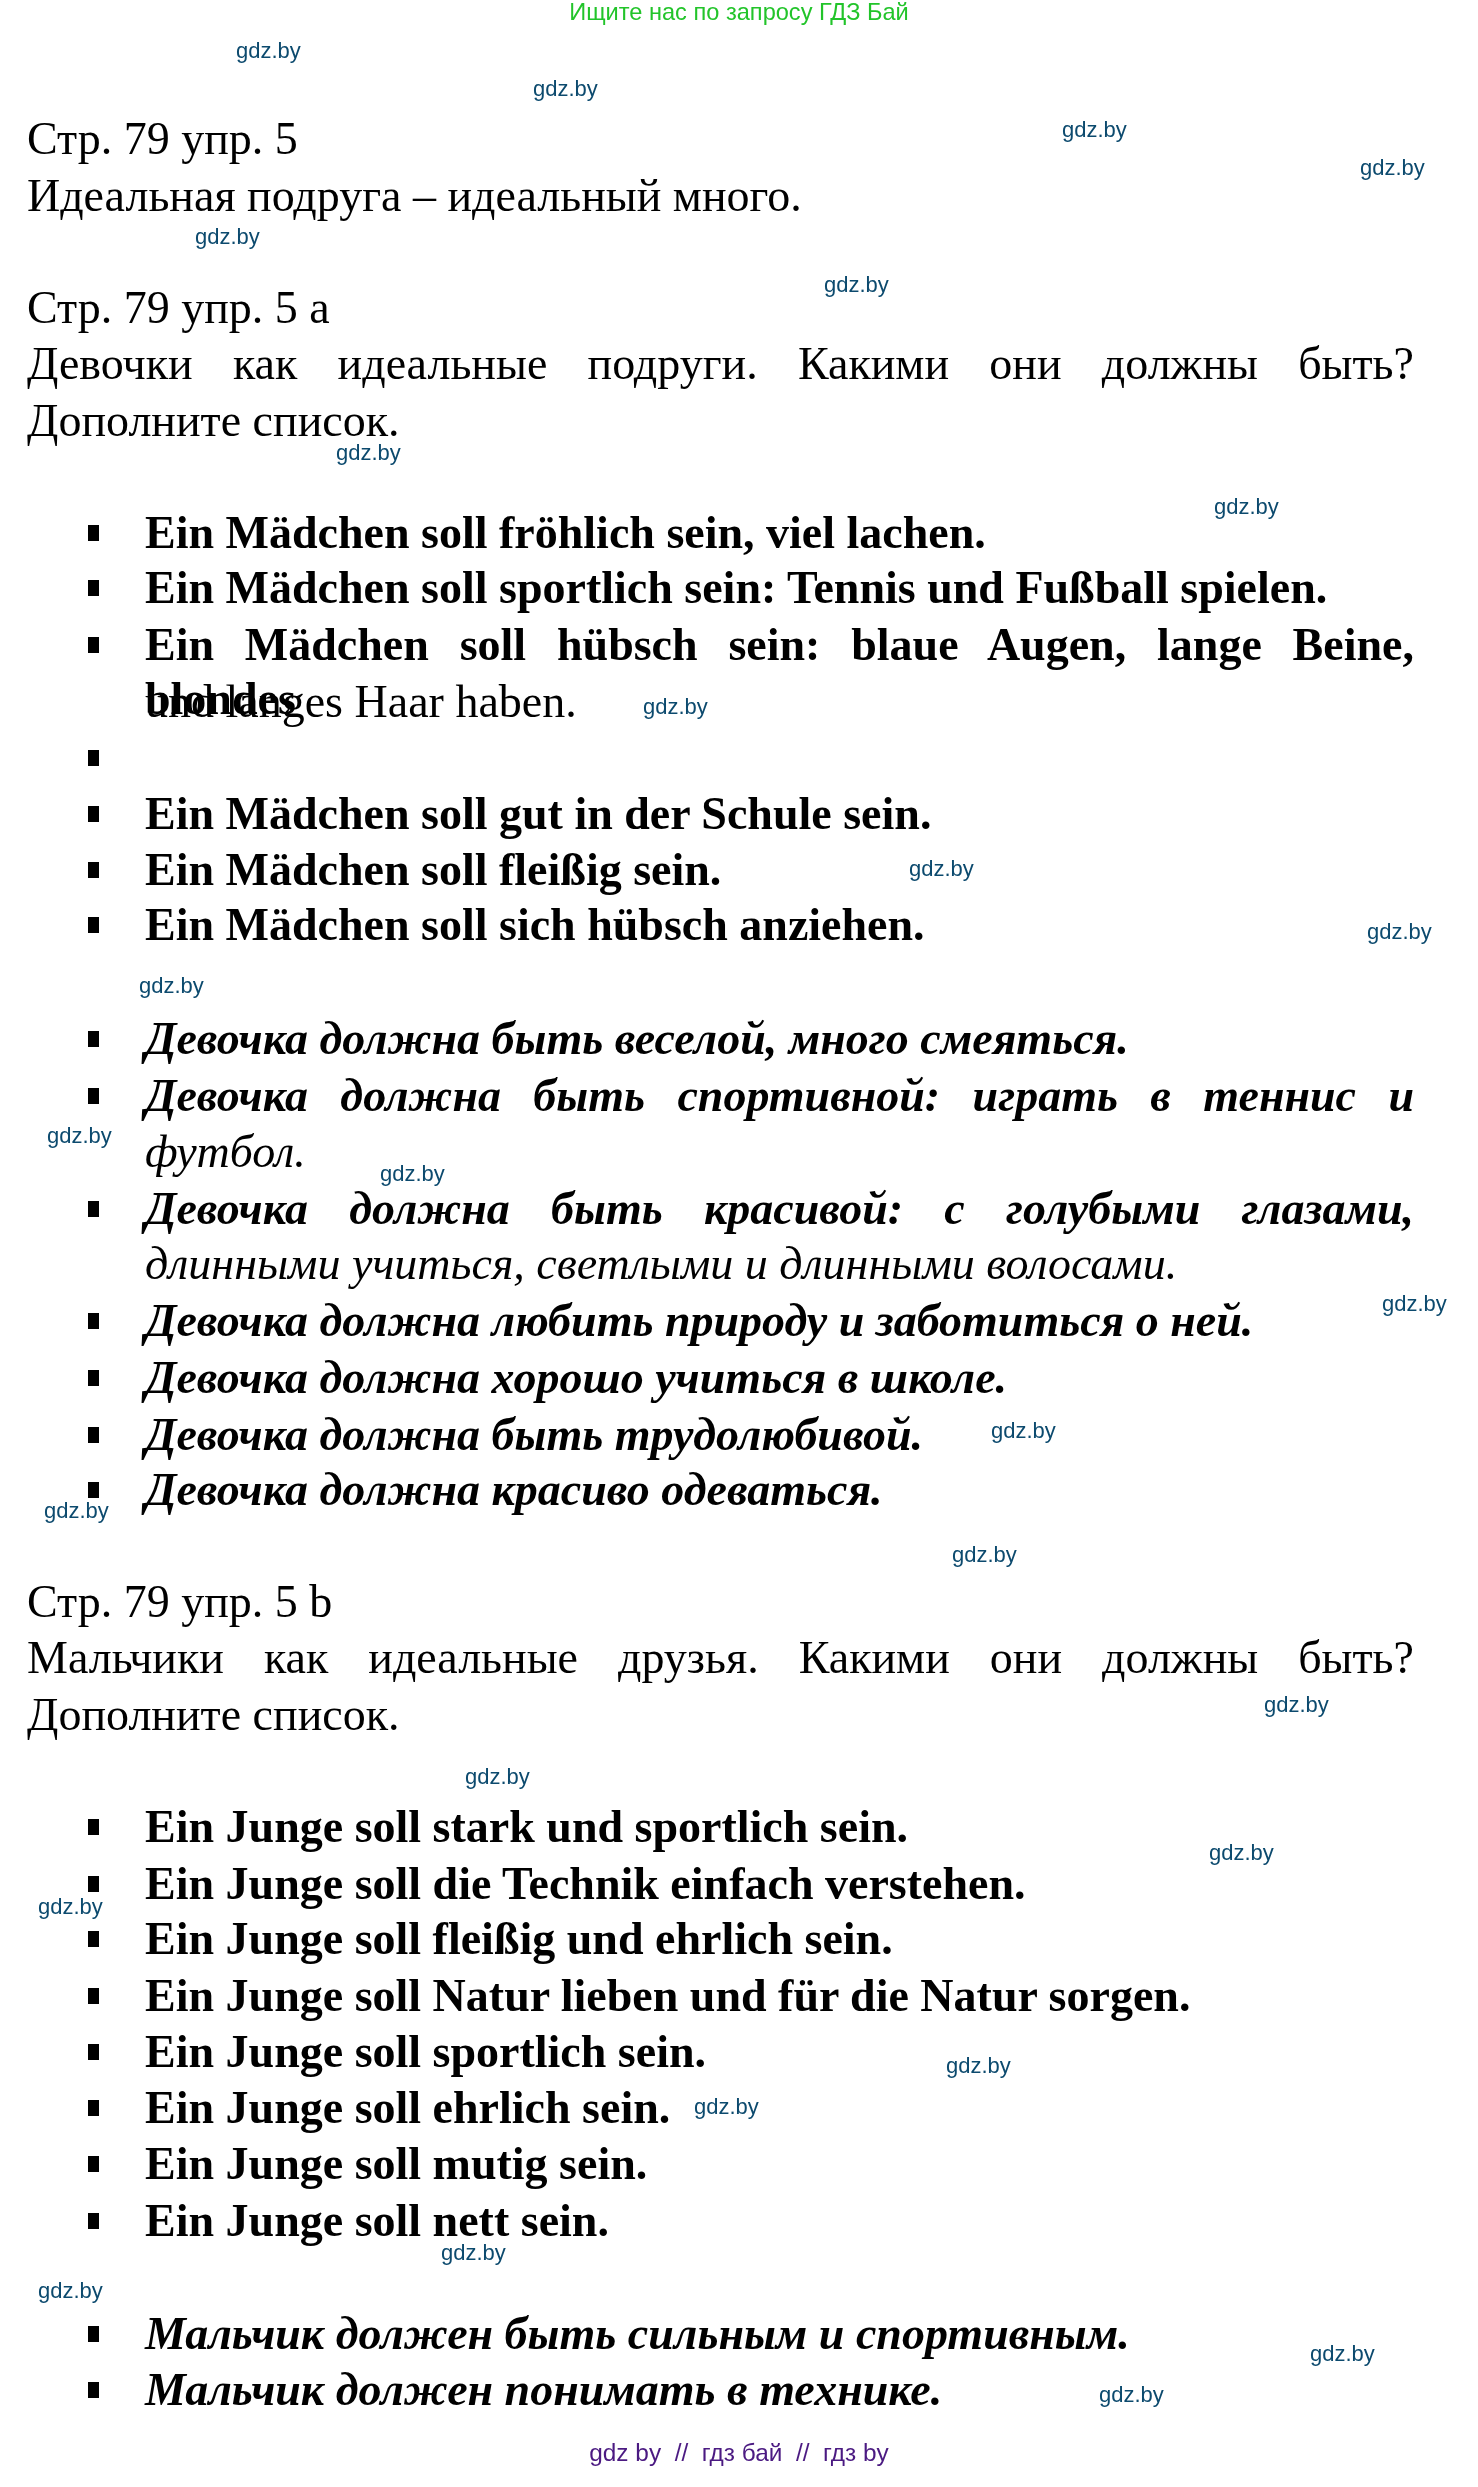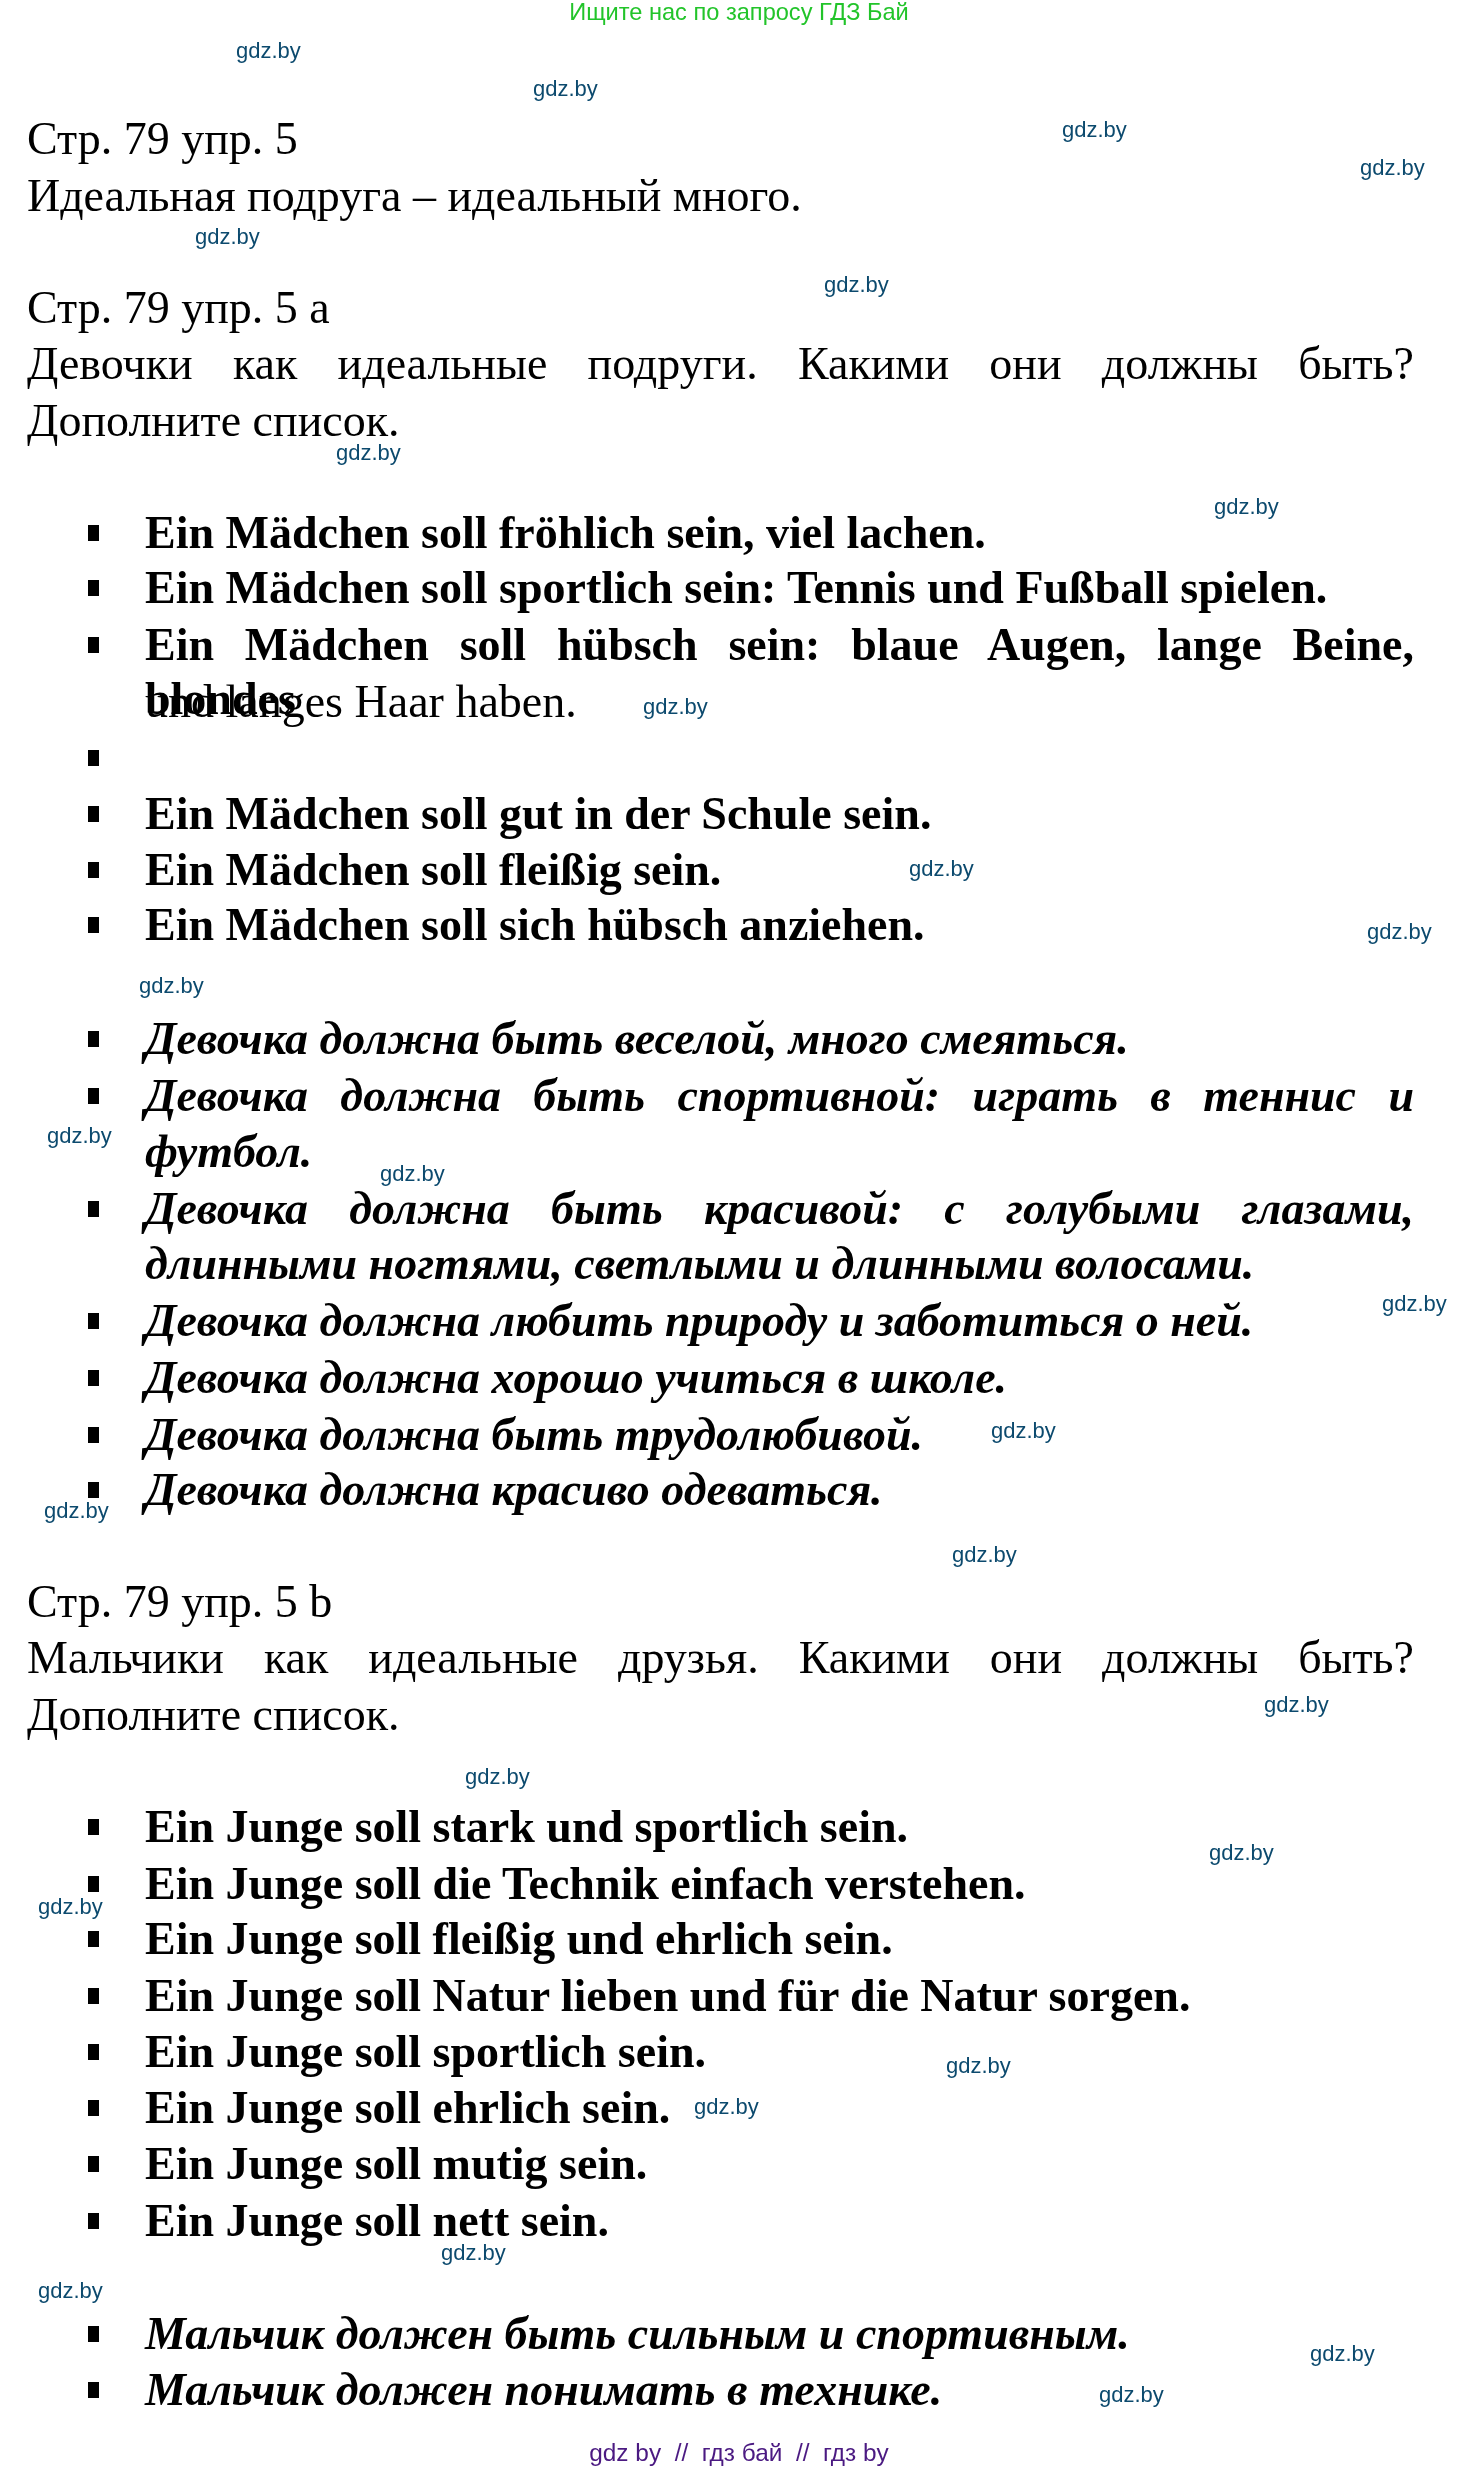--- a/index.html
+++ b/index.html
@@ -10,21 +10,21 @@
     font-family:"Liberation Sans", sans-serif; font-size:24.4px; color:#4b1a82; line-height:31.5px; white-space:pre; }
   .wm { position:absolute; font-family:"Liberation Sans", sans-serif; font-size:22px; color:#0c4a6e; line-height:23.6px; }
   .line { position:absolute; left:27px; font-family:"Liberation Serif", serif; font-size:46px; line-height:54px; color:#000; white-space:nowrap; }
   .justify { width:1387px; text-align:justify; text-align-last:justify; white-space:normal; }
   .item { position:absolute; left:0; width:1478px; height:54px; font-family:"Liberation Serif", serif; font-size:46px; line-height:54px; color:#000;font-weight:bold; }
   .item .bullet { position:absolute; left:88px; top:19px; width:11px; height:15.8px; background:#000; }
   .item .text { position:absolute; left:145px; white-space:nowrap; }
   .item .text.just { width:1269px; text-align:justify; text-align-last:justify; white-space:normal; }
   .item.ru .text { font-style:italic; }
   .cont { position:absolute; left:145px; font-family:"Liberation Serif", serif; font-size:46px; line-height:54px; color:#000; white-space:nowrap; }
-  .cont.ru { font-style:italic;font-weight:bold; }
+  .cont.ru { font-style:italic; }
 </style>
 </head>
 <body>
 
 <div class="top-banner">Ищите нас по запросу ГДЗ Бай</div>
 
 <span class="wm" style="left:236px;top:39px">gdz.by</span>
 <span class="wm" style="left:533px;top:77px">gdz.by</span>
 <span class="wm" style="left:1062px;top:118px">gdz.by</span>
 <span class="wm" style="left:1360px;top:156px">gdz.by</span>
@@ -98,21 +98,21 @@
     </div>
   <div class="item ru" style="top:1069px">
       <span class="bullet"></span>
       <span class="text just">Девочка должна быть спортивной: играть в теннис и</span>
     </div>
   <div class="cont ru" style="top:1125px">футбол.</div>
   <div class="item ru" style="top:1182px">
       <span class="bullet"></span>
       <span class="text just">Девочка должна быть красивой: с голубыми глазами,</span>
     </div>
-  <div class="cont ru" style="top:1237px">длинными ногтями, светлыми и длинными волосами.</div>
+  <div class="cont ru" style="top:1237px">длинными учиться, светлыми и длинными волосами.</div>
   <div class="item ru" style="top:1294px">
       <span class="bullet"></span>
       <span class="text">Девочка должна любить природу и заботиться о ней.</span>
     </div>
   <div class="item ru" style="top:1351px">
       <span class="bullet"></span>
       <span class="text">Девочка должна хорошо учиться в школе.</span>
     </div>
   <div class="item ru" style="top:1408px">
       <span class="bullet"></span>

